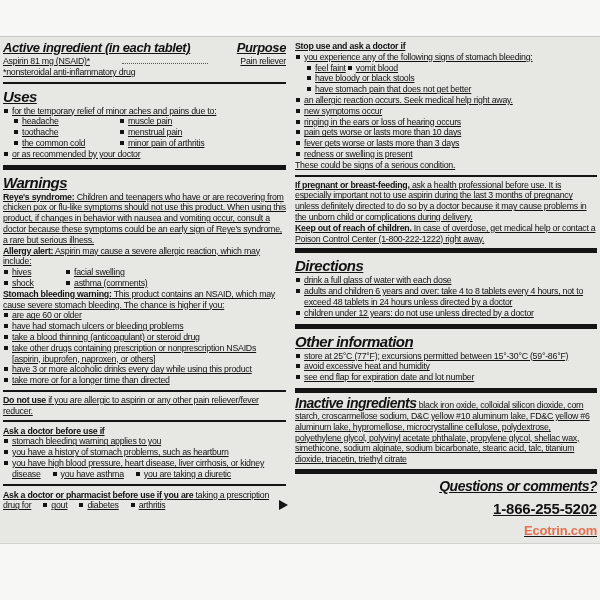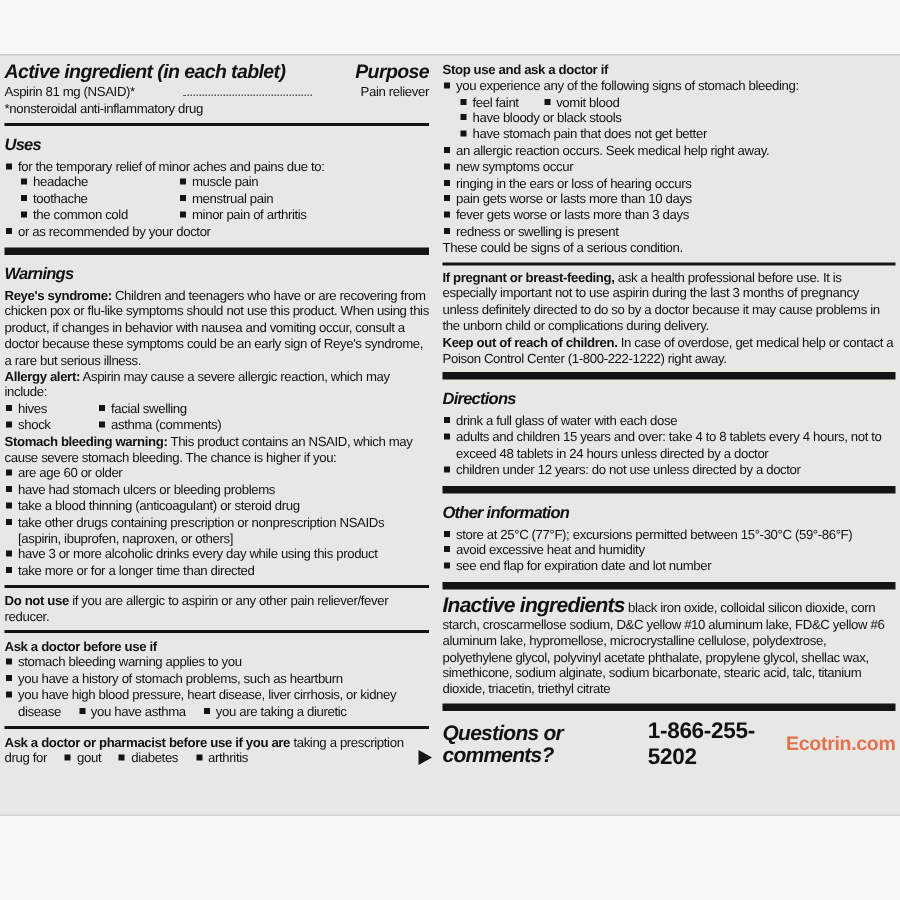--- a/index.html
+++ b/index.html
@@ -15,49 +15,50 @@
     position:absolute;
     left:0;top:36px;
     width:600px;height:508px;
     background:#e7e7e4;
     border-top:1px solid #c9c9c6;
     border-bottom:1px solid #d2d2cf;
     box-sizing:border-box;
     display:flex;
     gap:9px;
     padding:3px 3px 2px 3px;
+    text-decoration:underline;
   }
   .col{display:flex;flex-direction:column;}
   .col.left{width:283px;flex:0 0 283px;}
   .col.right{flex:1;min-width:0;}
   .sec{margin:1px 0;}
   .p,.li,.body{
     font-size:8.8px;line-height:10.8px;letter-spacing:-0.25px;
   }
   .p{margin:0;}
   b{font-weight:bold;}
   .h1{font-size:13px;font-weight:bold;font-style:italic;letter-spacing:-0.4px;line-height:14px;}
-  .h2{font-size:11px;font-weight:bold;font-style:italic;letter-spacing:-0.5px;line-height:16px;margin:1px 0 1px 0;}
+  .h2{font-size:15px;font-weight:bold;font-style:italic;letter-spacing:-0.5px;line-height:16px;margin:1px 0 1px 0;}
   .h-big{font-size:14px;font-weight:bold;font-style:italic;letter-spacing:-0.5px;line-height:15px;}
   .h-bold{font-weight:bold;}
   .hdr-row{display:flex;justify-content:space-between;align-items:baseline;}
   .dot-row{display:flex;align-items:baseline;gap:30px;}
   .dot-row .leader{flex:1;border-bottom:1px dotted #555;margin:0 2px 2px 2px;height:8px;}
   .rule{border:0;border-top:2px solid #141414;margin:3px 0;}
   .rule.thick{border-top:5px solid #141414;margin:4px 0 3px 0;}
   .li{display:flex;}
   .li::before{content:"";flex:0 0 4px;width:4px;height:4px;background:#141414;margin:3px 4px 0 1px;}
   .sub{margin-left:11px;}
-  .pair-row{display:flex;gap:16px;margin-left:11px;}
+  .pair-row{display:flex;gap:1px;margin-left:11px;}
   .grid2{display:grid;grid-template-columns:106px 1fr;margin-left:10px;}
   .grid2s{display:grid;grid-template-columns:62px 1fr;}
   .isq{display:inline-block;width:4px;height:4px;background:#141414;margin:0 4px 1px 12px;}
   .phone{font-size:15px;font-weight:bold;letter-spacing:-0.2px;}
   .site{font-size:13px;font-weight:bold;letter-spacing:-0.2px;color:#e2714e;}
-  .q-row{display:flex;align-items:center;gap:6px;margin-top:2px;}
+  .q-row{display:flex;align-items:flex-end;gap:6px;margin-top:2px;flex-direction:column;}
   .rel{position:relative;}
   .arrow{
     position:absolute;right:-2px;bottom:1px;
     width:0;height:0;
     border-left:9px solid #141414;
     border-top:5px solid transparent;
     border-bottom:5px solid transparent;
   }
 </style>
 </head>
@@ -229,21 +230,21 @@
       <p class="p"><b>Keep out of reach of children.</b><span> In case of overdose, get medical help or contact a Poison Control Center (1-800-222-1222) right away.</span></p>
 
       <div class="rule thick"></div>
 
       <div class="sec">
         <div class="h2">Directions</div>
         <div class="li">
             <span>drink a full glass of water with each dose</span>
           </div>
         <div class="li">
-            <span>adults and children 15 years and over: take 4 to 8 tablets every 4 hours, not to exceed 48 tablets in 24 hours unless directed by a doctor</span>
+            <span>adults and children 6 years and over: take 4 to 8 tablets every 4 hours, not to exceed 48 tablets in 24 hours unless directed by a doctor</span>
           </div>
         <div class="li">
             <span>children under 12 years: do not use unless directed by a doctor</span>
           </div>
       </div>
 
       <div class="rule thick"></div>
 
       <div class="sec">
         <div class="h2">Other information</div>

